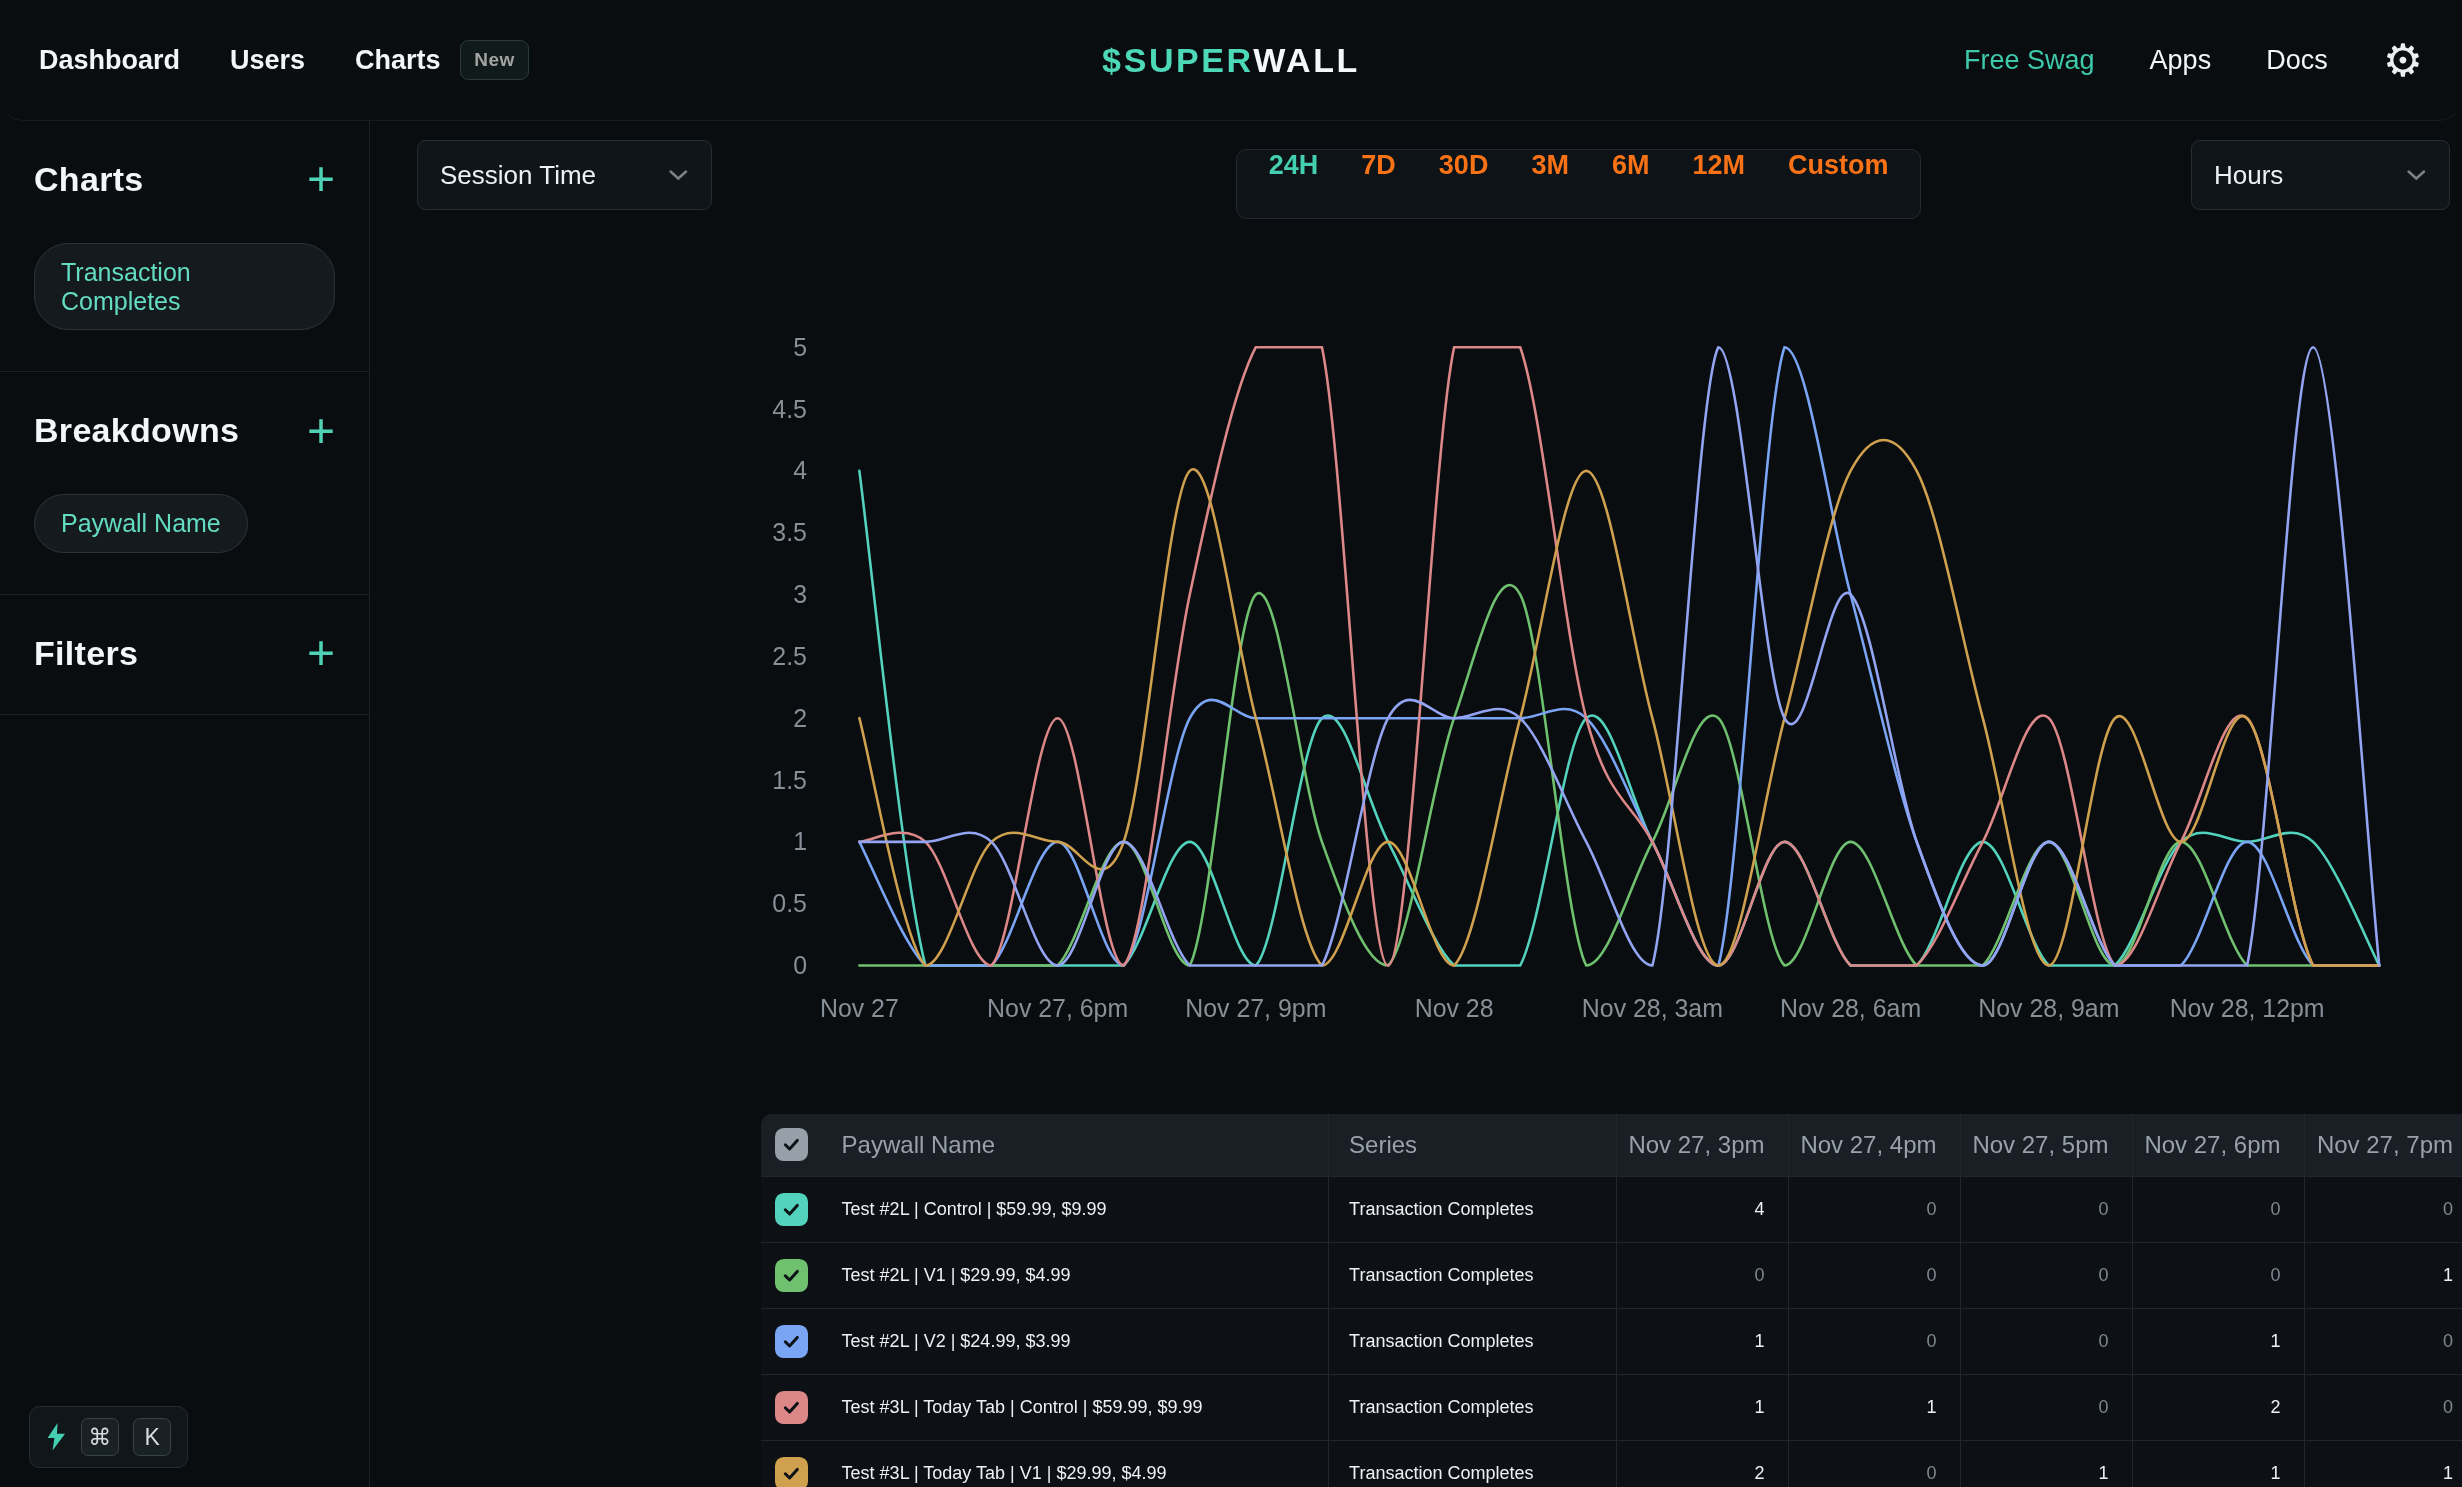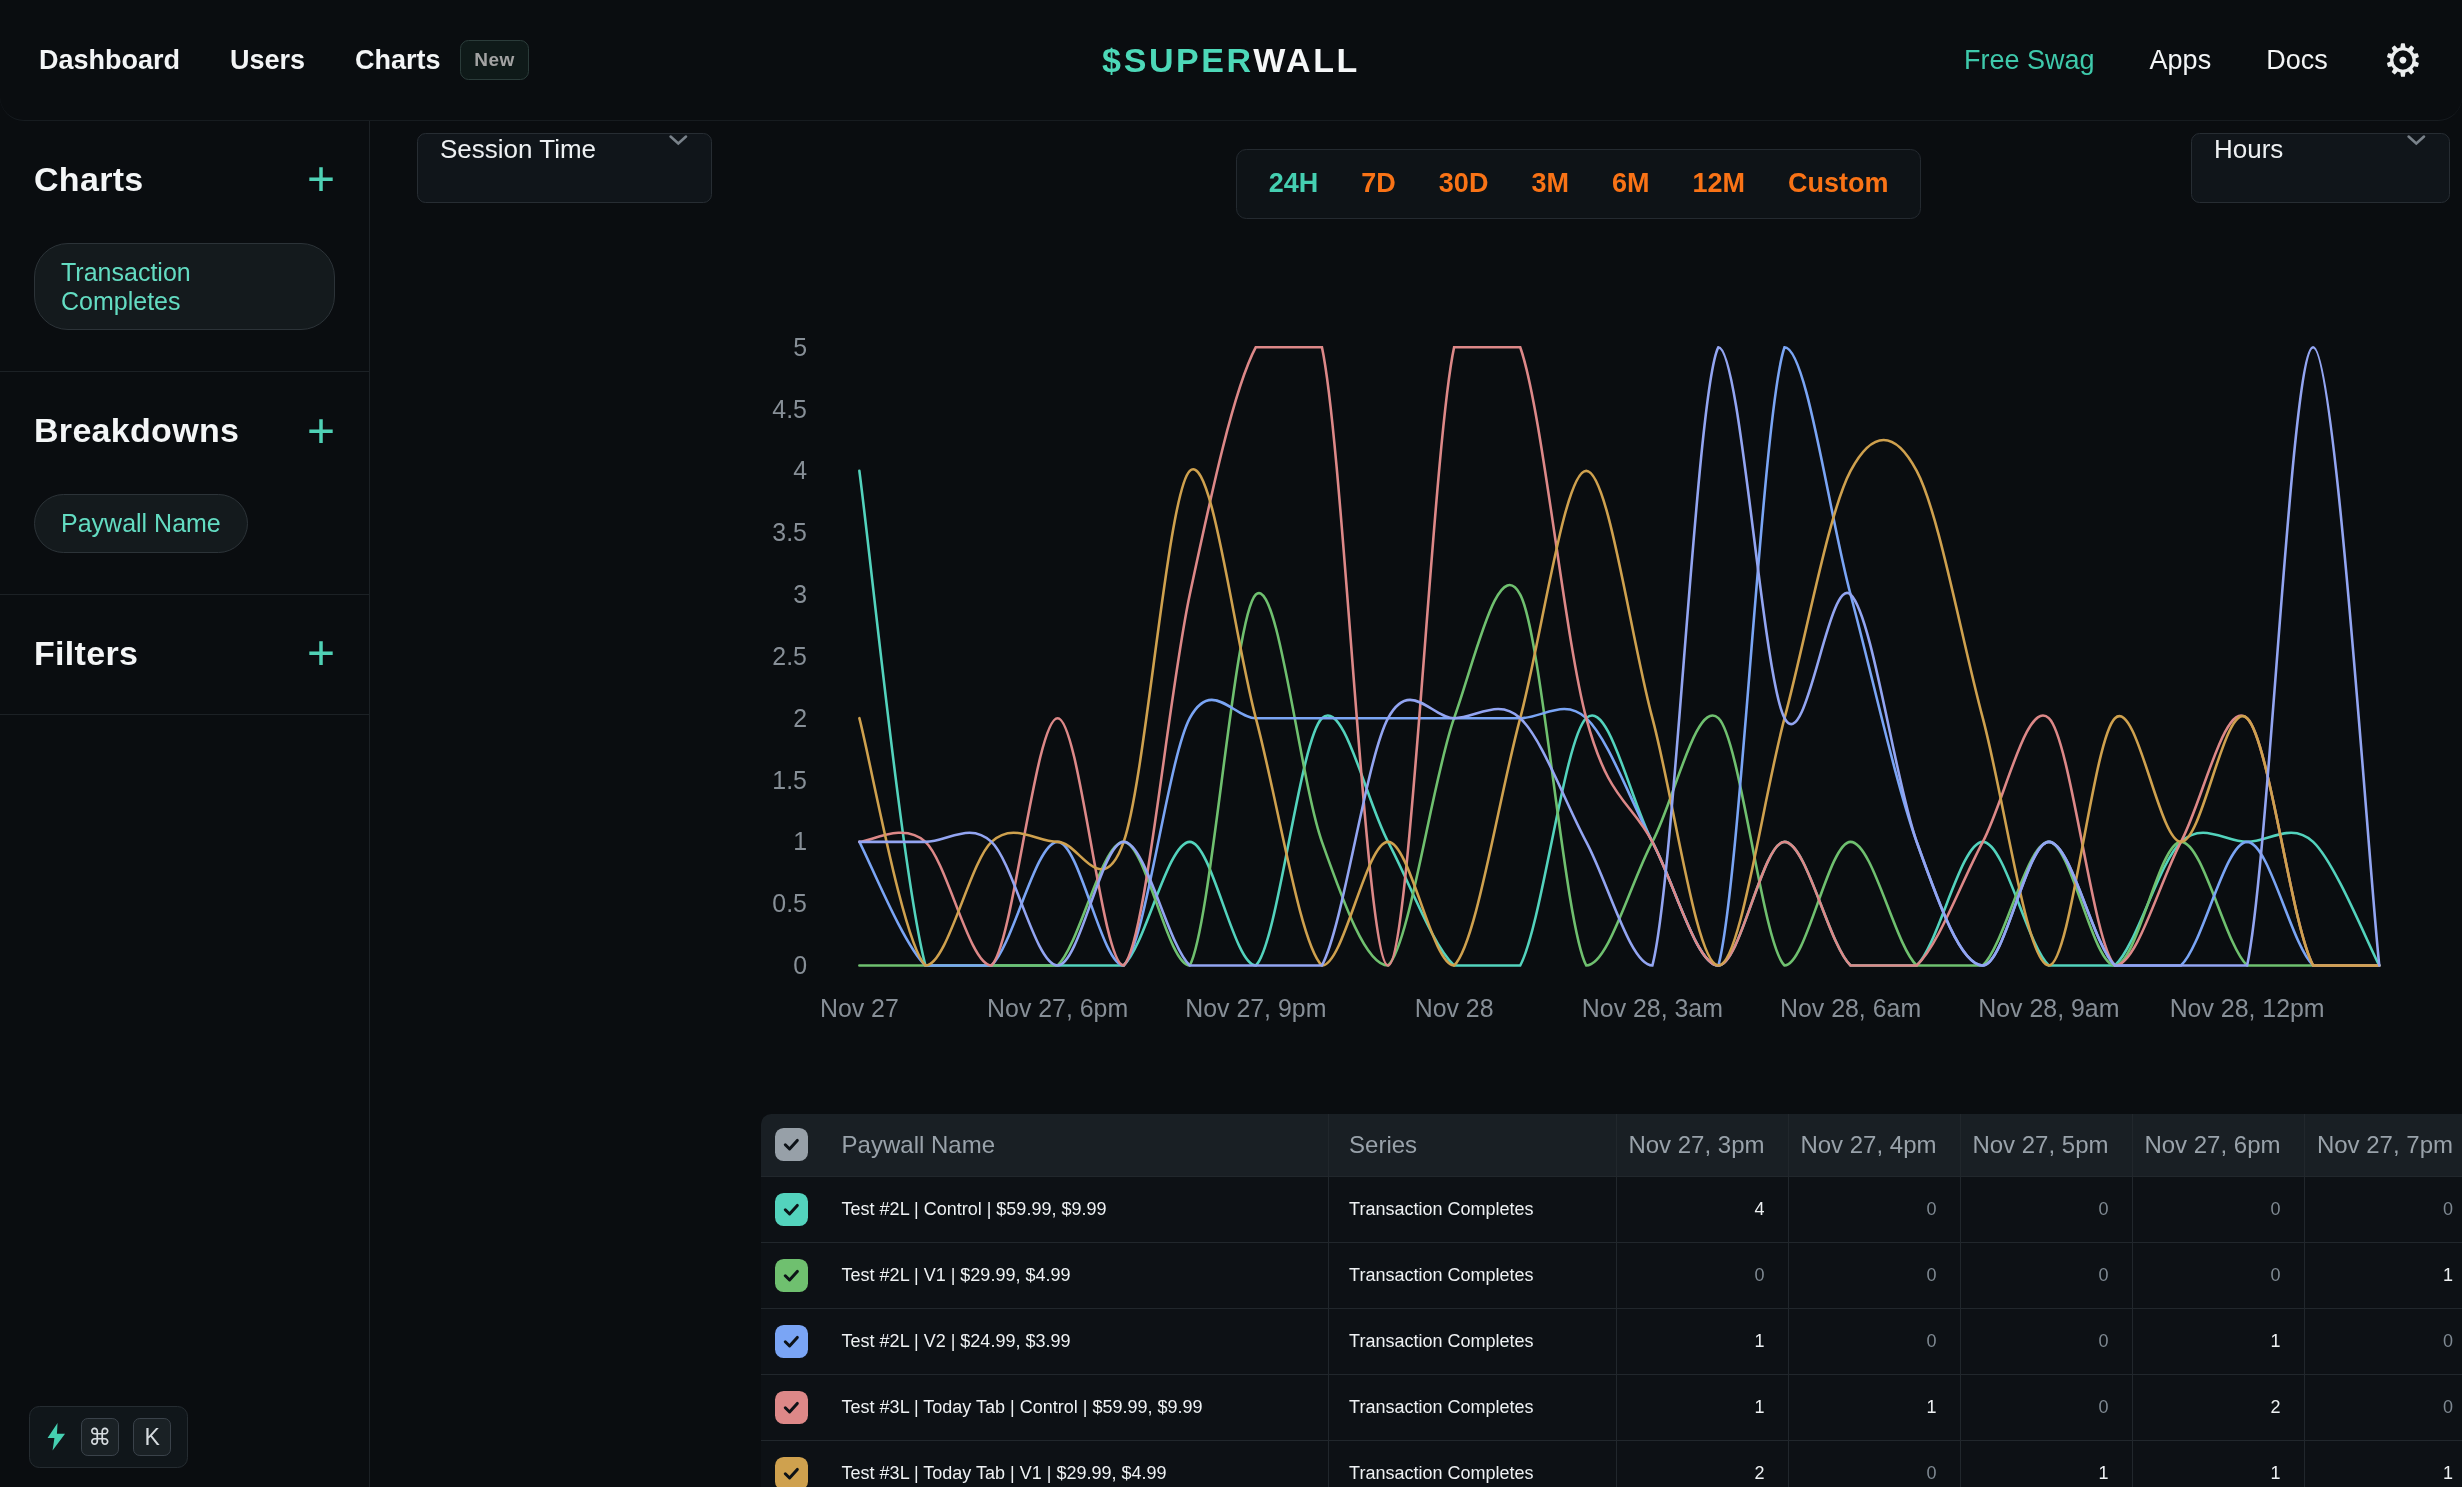--- a/index.html
+++ b/index.html
@@ -24,24 +24,24 @@
   .side-head { display:flex; align-items:center; justify-content:space-between; }
   .side-title { font-size:34px; font-weight:600; color:#f4f6f7; letter-spacing:0.3px; }
   .plus-btn { color:#4fd1b5; font-size:48px; font-weight:200; line-height:.8; cursor:pointer; }
   .chip { display:inline-block; margin-top:29px; font-size:25px; color:#63dcc2; background:#141a1d; border:0.9px solid #2c3338; border-radius:34px; padding:13.7px 26px; cursor:pointer; }
 
   .shortcut { position:absolute; left:29px; bottom:19px; display:flex; align-items:center; gap:14.6px; background:#10161a; border:0.9px solid #252c31; border-radius:10.3px; padding:11px 15.5px; cursor:pointer; }
   .keycap { width:38px; height:38px; display:flex; align-items:center; justify-content:center; background:#1a2125; border:0.9px solid #3a424a; border-radius:6.9px; font-size:23px; color:#d6dbdf; }
 
   
   .main { position:absolute; left:371px; top:121px; right:0; bottom:0; }
-  .select { position:absolute; top:12px; height:70px; background:#10151a; border:0.9px solid #272d33; border-radius:8.6px; display:flex; align-items:flex-start; justify-content:space-between; padding:0 22px; font-size:26px; color:#eef1f3; cursor:pointer; }
+  .select { position:absolute; top:19px; height:70px; background:#10151a; border:0.9px solid #272d33; border-radius:8.6px; display:flex; align-items:center; justify-content:space-between; padding:0 22px; font-size:26px; color:#eef1f3; cursor:pointer; }
   #metric-select { left:46px; width:295px; }
   #unit-select { right:12px; width:259px; }
-  .segmented { position:absolute; top:27.5px; left:865px; height:70px; background:#0e1317; border:0.9px solid #242a30; border-radius:10.3px; display:flex; align-items:center; padding:0 10.3px; }
+  .segmented { position:absolute; top:27.5px; left:865px; height:70px; background:#0e1317; border:0.9px solid #242a30; border-radius:10.3px; display:flex; padding:0 10.3px; }
   .seg { font-size:27px; font-weight:700; color:#f97316; padding:0 21.5px; cursor:pointer; }
   .seg.active { color:#45cfb1; }
 
   #chart-svg { position:absolute; left:369px; top:209px; }
   .ax { fill:#878f97; font-size:29px; font-family:"Liberation Sans",sans-serif; }
 
   
   .table-wrap { position:absolute; left:390px; top:993px; right:0; bottom:0; overflow:hidden; }
   table { border-collapse:collapse; table-layout:fixed; width:1713px; }
   th,td { border-bottom:0.9px solid #21272c; overflow:hidden; white-space:nowrap; }

